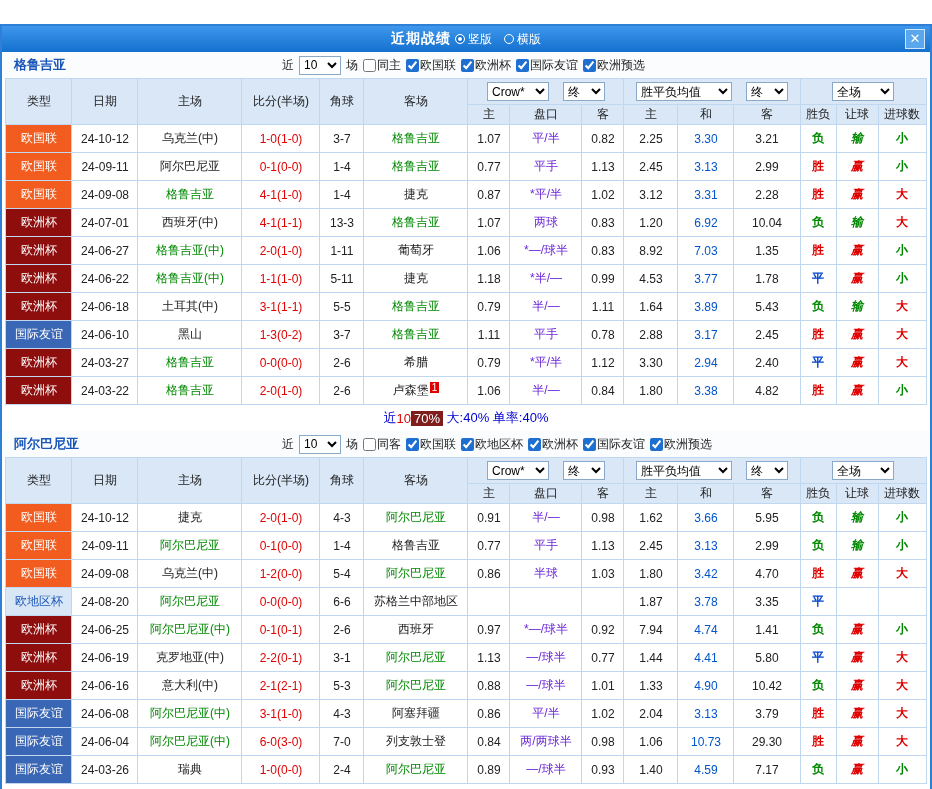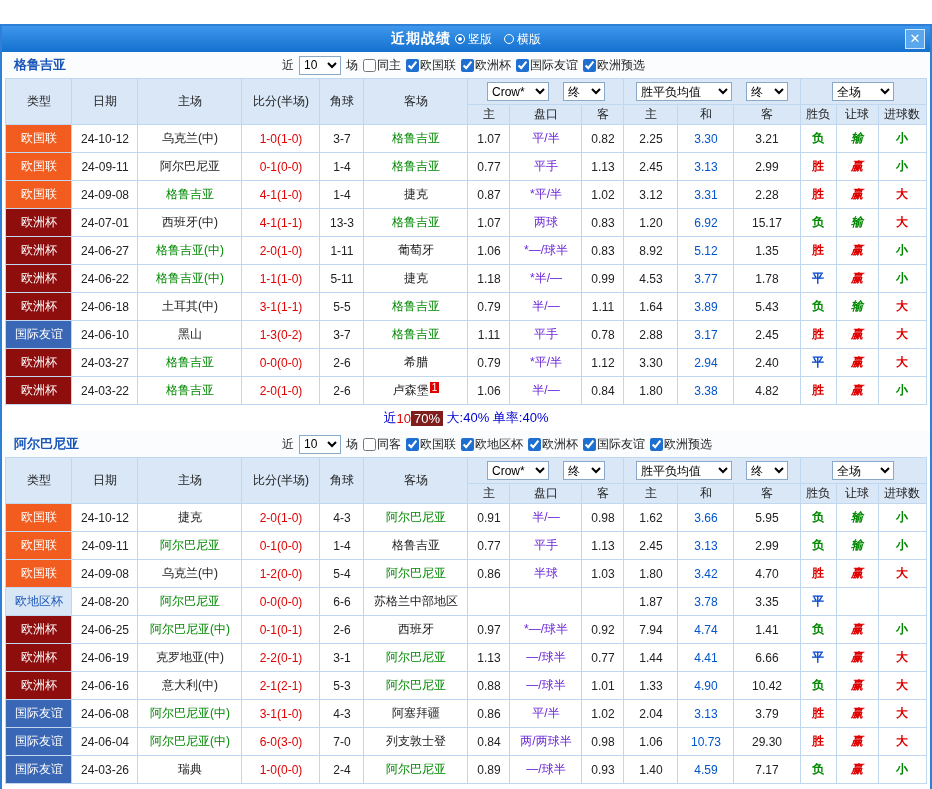--- a/index.html
+++ b/index.html
@@ -205,37 +205,37 @@
               <td>24-07-01</td>
               <td class="">西班牙(中)</td>
               <td class="score">4-1(1-1)</td>
               <td>13-3</td>
               <td class="focus">格鲁吉亚</td>
               <td>1.07</td>
               <td class="line">两球</td>
               <td>0.83</td>
               <td>1.20</td>
               <td class="draw">6.92</td>
-              <td>15.17</td>
+              <td>10.04</td>
               <td class="c-green">负</td>
               <td class="hres c-green">输</td>
               <td class="c-red">大</td>
             </tr>
             <tr>
               <td class="type-euro">欧洲杯</td>
               <td>24-06-27</td>
               <td class="focus">格鲁吉亚(中)</td>
               <td class="score">2-0(1-0)</td>
               <td>1-11</td>
               <td class="">葡萄牙</td>
               <td>1.06</td>
               <td class="line">*—/球半</td>
               <td>0.83</td>
               <td>8.92</td>
-              <td class="draw">5.12</td>
+              <td class="draw">7.03</td>
               <td>1.35</td>
               <td class="c-red">胜</td>
               <td class="hres c-red">赢</td>
               <td class="c-green">小</td>
             </tr>
             <tr>
               <td class="type-euro">欧洲杯</td>
               <td>24-06-22</td>
               <td class="focus">格鲁吉亚(中)</td>
               <td class="score">1-1(1-0)</td>
@@ -504,21 +504,21 @@
               <td>24-06-19</td>
               <td class="">克罗地亚(中)</td>
               <td class="score">2-2(0-1)</td>
               <td>3-1</td>
               <td class="focus">阿尔巴尼亚</td>
               <td>1.13</td>
               <td class="line">—/球半</td>
               <td>0.77</td>
               <td>1.44</td>
               <td class="draw">4.41</td>
-              <td>6.66</td>
+              <td>5.80</td>
               <td class="c-blue">平</td>
               <td class="hres c-red">赢</td>
               <td class="c-red">大</td>
             </tr>
             <tr>
               <td class="type-euro">欧洲杯</td>
               <td>24-06-16</td>
               <td class="">意大利(中)</td>
               <td class="score">2-1(2-1)</td>
               <td>5-3</td>

